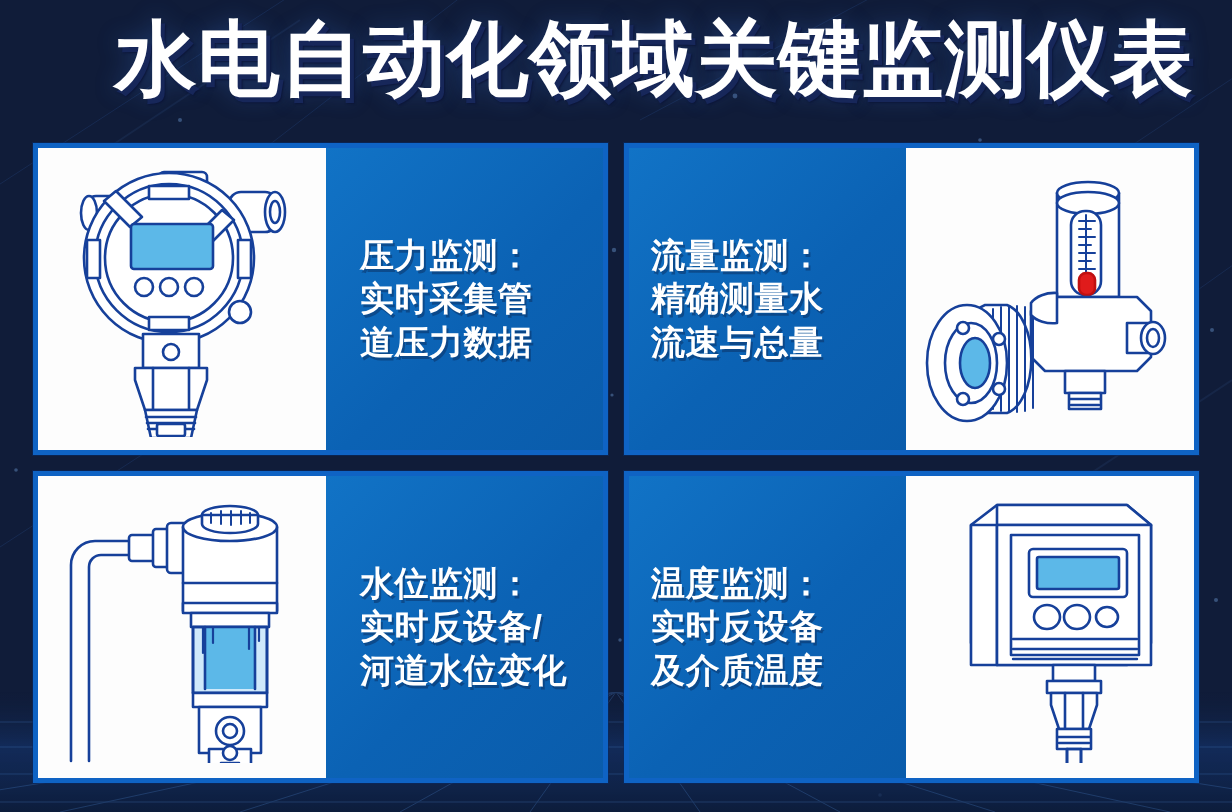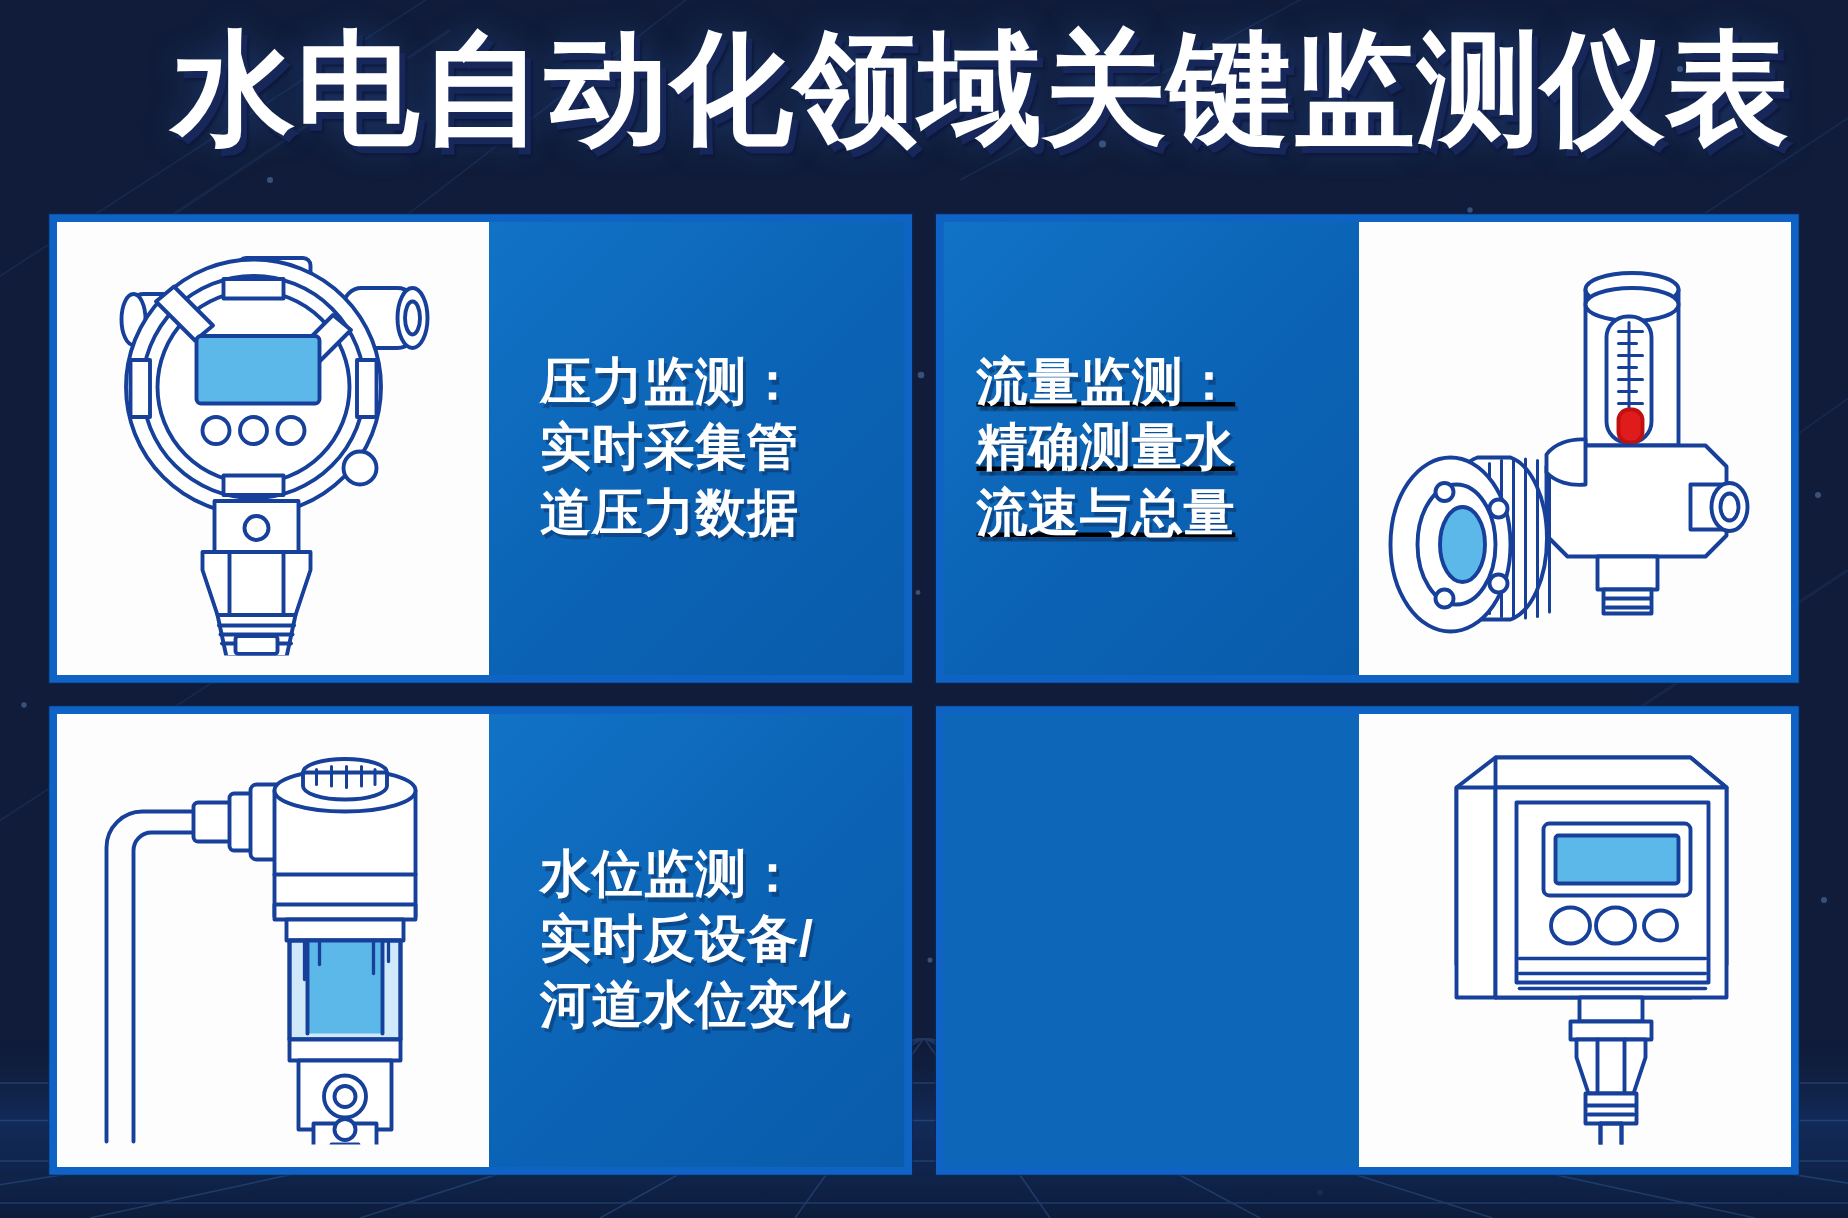--- a/index.html
+++ b/index.html
@@ -73,21 +73,21 @@
     display: flex; align-items: center; justify-content: center;
   }
   .card-figure svg { display: block; }
 
   .card-text {
     flex: 1 1 auto;
     background: linear-gradient(135deg, #1173c6 0%, #0b62b4 55%, #0a5cab 100%);
     display: flex; align-items: center;
     padding: 0 16px 0 34px;
   }
-  .card.reverse .card-text { padding: 0 34px 0 22px; text-decoration: underline; }
+  .card.reverse .card-text { padding: 0 34px 0 22px; }
   .card-text p {
     color: #ffffff;
     font-size: 34px;
     line-height: 1.28;
     font-weight: 700;
     letter-spacing: .5px;
     text-shadow: 2px 3px 0 rgba(10,40,85,.45);
     font-family: "Liberation Sans", "DejaVu Sans", sans-serif;
     white-space: pre-line;
   }
@@ -391,15 +391,20 @@
           <path d="M132 238 h34 v20 h-34 z"></path>
           <line x1="133" y1="246" x2="165" y2="246"></line>
           <line x1="134" y1="252" x2="164" y2="252"></line>
 
           <path d="M142 258 h14 v60 h-14 z" fill="none"></path>
           <line x1="142" y1="258" x2="142" y2="300"></line>
           <line x1="156" y1="258" x2="156" y2="300"></line>
         </g>
       </svg>
     </div>
+    <div class="card-text">
+      <p>温度监测：
+实时反设备
+及介质温度</p>
+    </div>
   </div>
 
 </div>
 
 </body></html>

